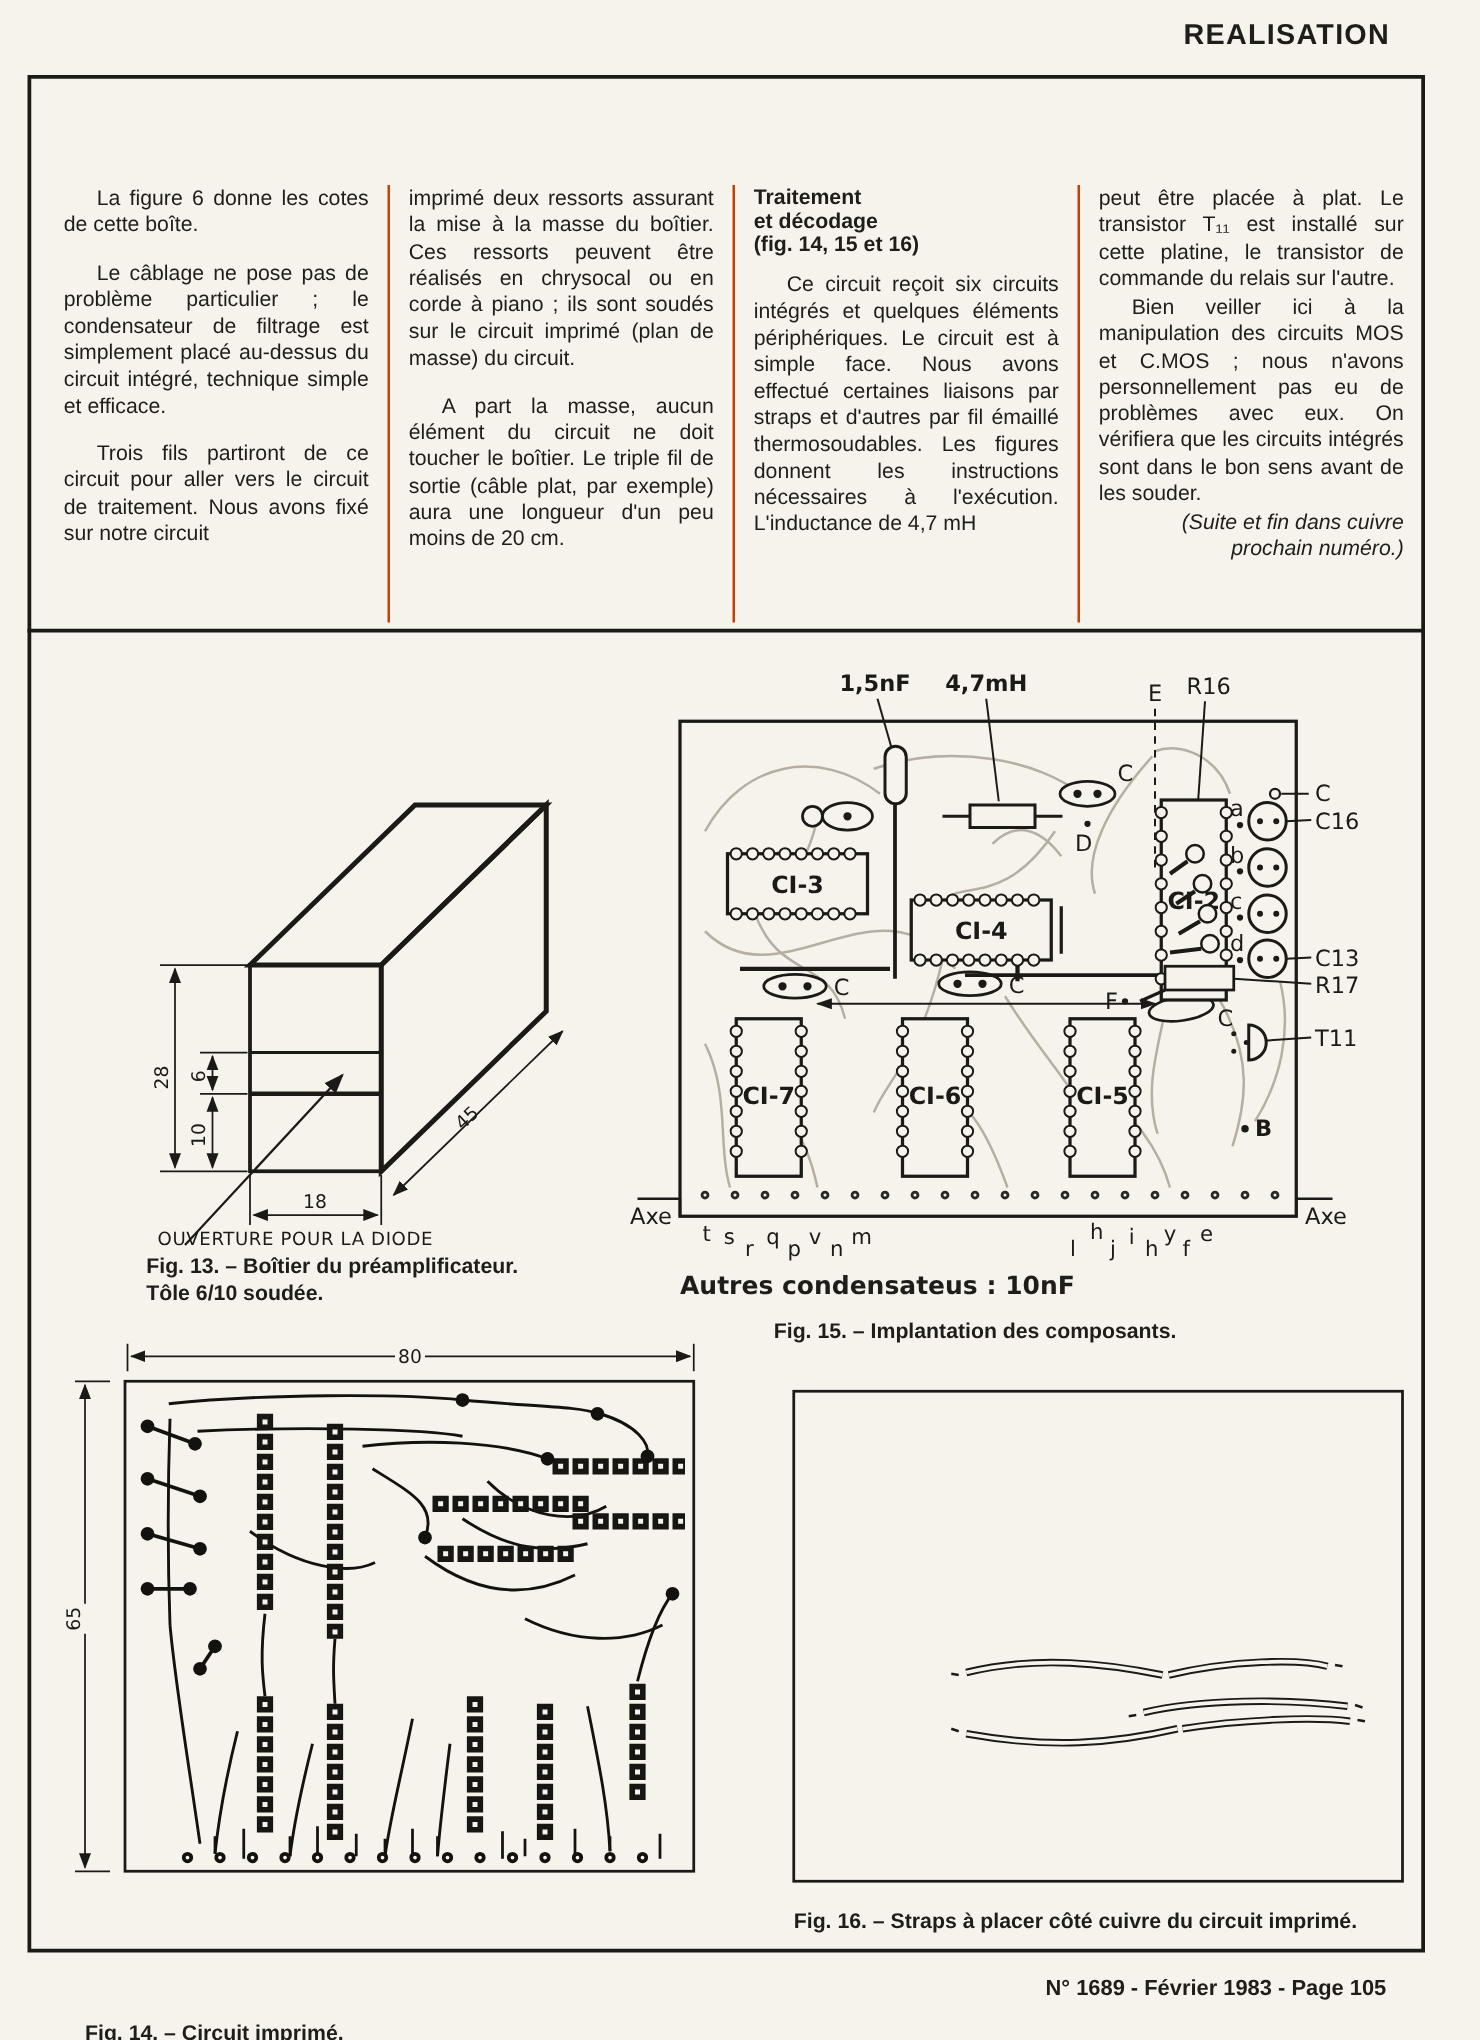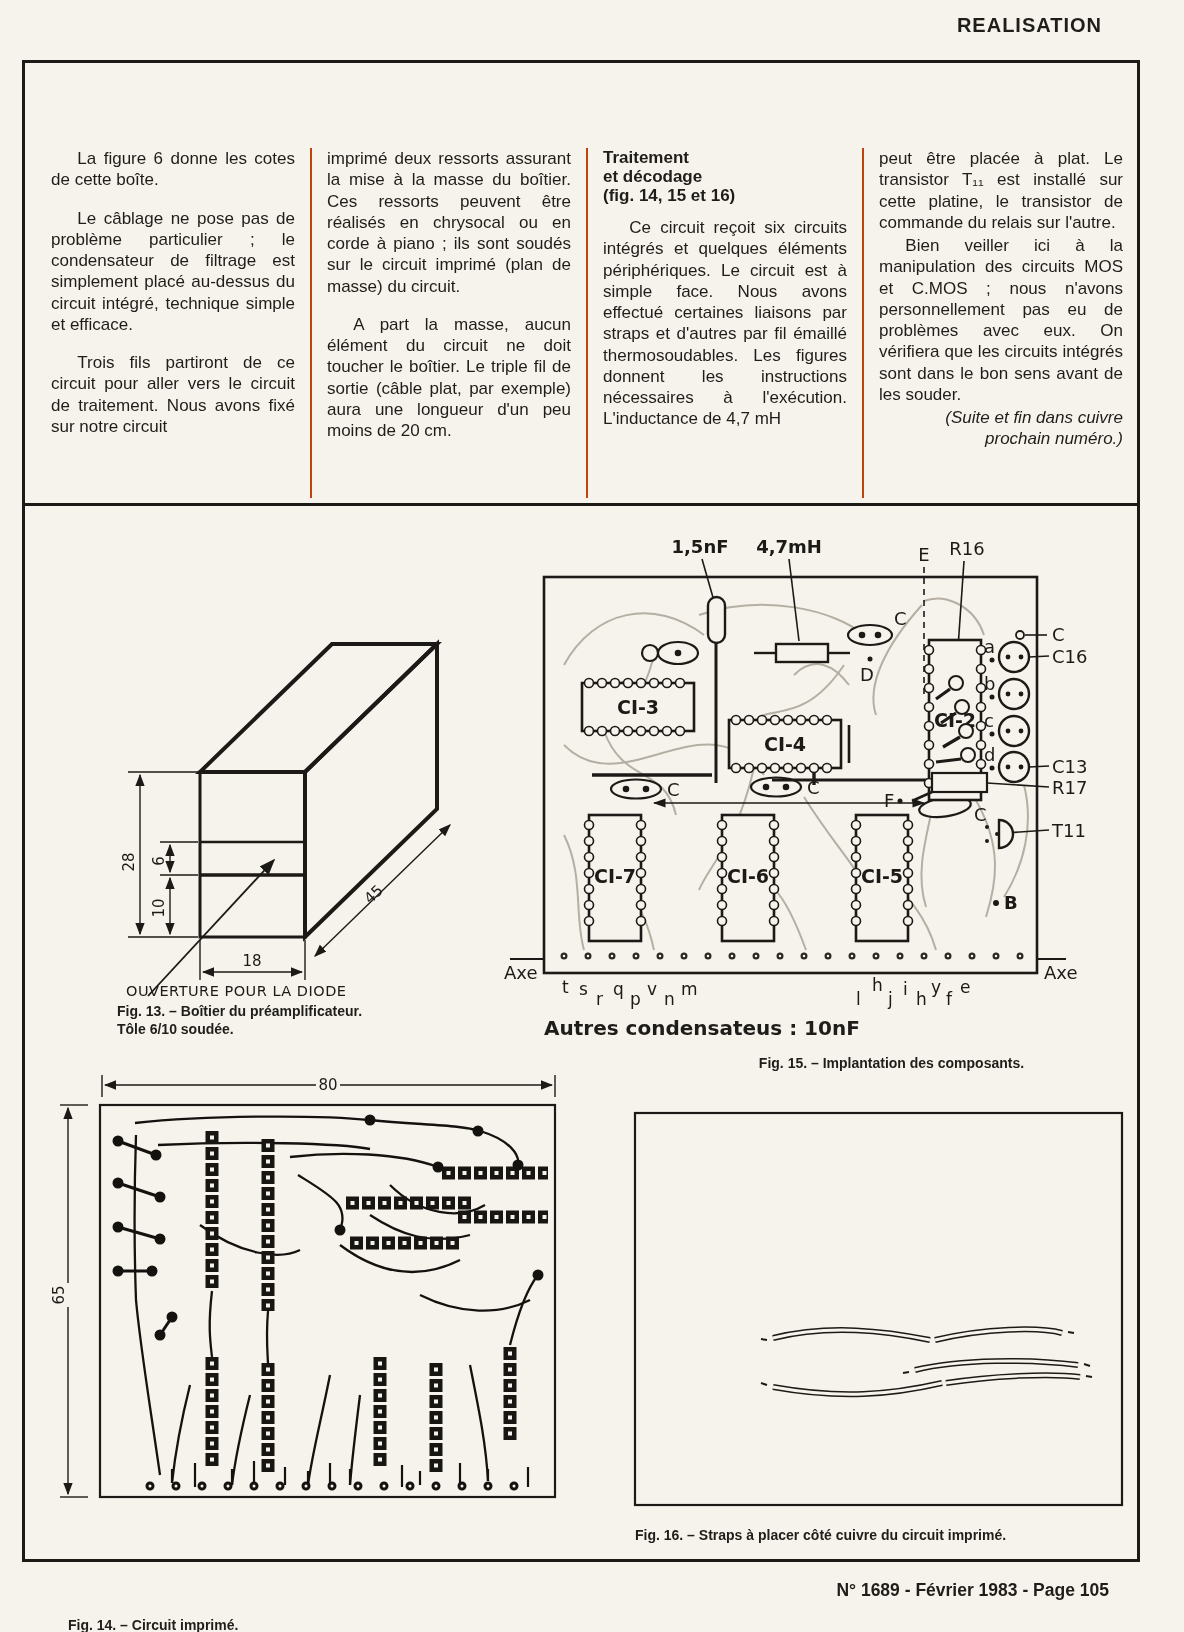--- a/index.html
+++ b/index.html
@@ -2,37 +2,37 @@
 <html><head>
 <meta charset="utf-8">
 <style>
   html,body{margin:0;padding:0;}
   body{
     width:1184px;height:1632px;position:relative;
     background:#f6f3ec;color:#1f1d1a;
     font-family:"Liberation Sans","DejaVu Sans",sans-serif;
     overflow:hidden;
   }
-  .hdr{position:absolute;top:14px;right:82px;font-size:20px;font-weight:bold;letter-spacing:1px;}
+  .hdr{position:absolute;top:14px;right:72px;font-size:23px;font-weight:bold;letter-spacing:1px;}
   .frame{position:absolute;left:22px;top:60px;width:1112px;height:1496px;border:3px solid #1c1a17;background:transparent;}
   .textcols{position:absolute;left:36px;top:148px;width:1102px;height:350px;display:flex;}
   .col{flex:1 1 0;padding:0 15px;font-size:17px;line-height:1.25;text-align:justify;}
   .col + .col{border-left:2px solid #c2410c;}
   .col p{margin:0 0 17px 0;text-indent:1.55em;}
   .col p.cont{text-indent:0;}
   .col p.tight{margin-bottom:2px;}
   .h3head{font-size:17px;font-weight:bold;line-height:1.12;white-space:pre-line;margin:0 0 12px 0;}
   .closing{font-style:italic;text-align:right;margin-top:4px;}
   .rule-under-text{position:absolute;left:22px;top:503px;width:1118px;height:3px;background:#1c1a17;}
-  .figcap{font-weight:bold;font-size:14px;line-height:1.3;}
+  .figcap{font-weight:bold;font-size:17px;line-height:1.3;}
   .fig13{position:absolute;left:60px;top:580px;width:480px;}
   .fig13 .figcap{margin:2px 0 0 57px;width:380px;}
   .fig15{position:absolute;left:504px;top:535px;width:660px;}
   .fig15 .note{font-size:20px;font-weight:bold;margin:6px 0 0 40px;font-family:"DejaVu Sans",sans-serif;}
-  .fig15 .figcap{margin:14px 0 0 115px;text-align:center;}
+  .fig15 .figcap{margin:14px 0 0 115px;}
   .fig14{position:absolute;left:40px;top:1045px;width:530px;}
   .fig16{position:absolute;left:630px;top:1100px;width:500px;}
   .cap14{position:absolute;left:68px;top:1616px;}
   .cap16{position:absolute;left:635px;top:1526px;}
   .ftr{position:absolute;top:1580px;right:75px;font-size:17.5px;font-weight:bold;}
   svg{display:block;}
   svg text{font-family:"DejaVu Sans","Liberation Sans",sans-serif;fill:#1c1a17;}
   .dimtxt{font-size:15px;}
   .lbl{font-size:18px;}
   .iclbl{font-size:19px;font-weight:bold;}

